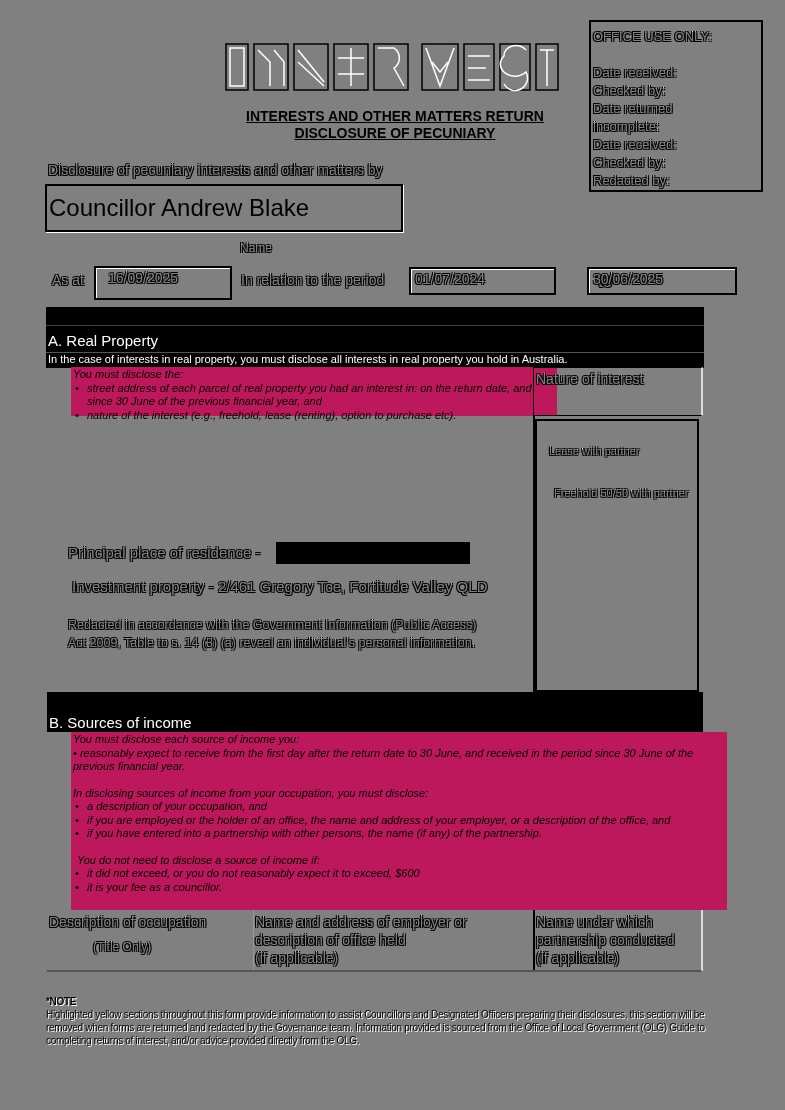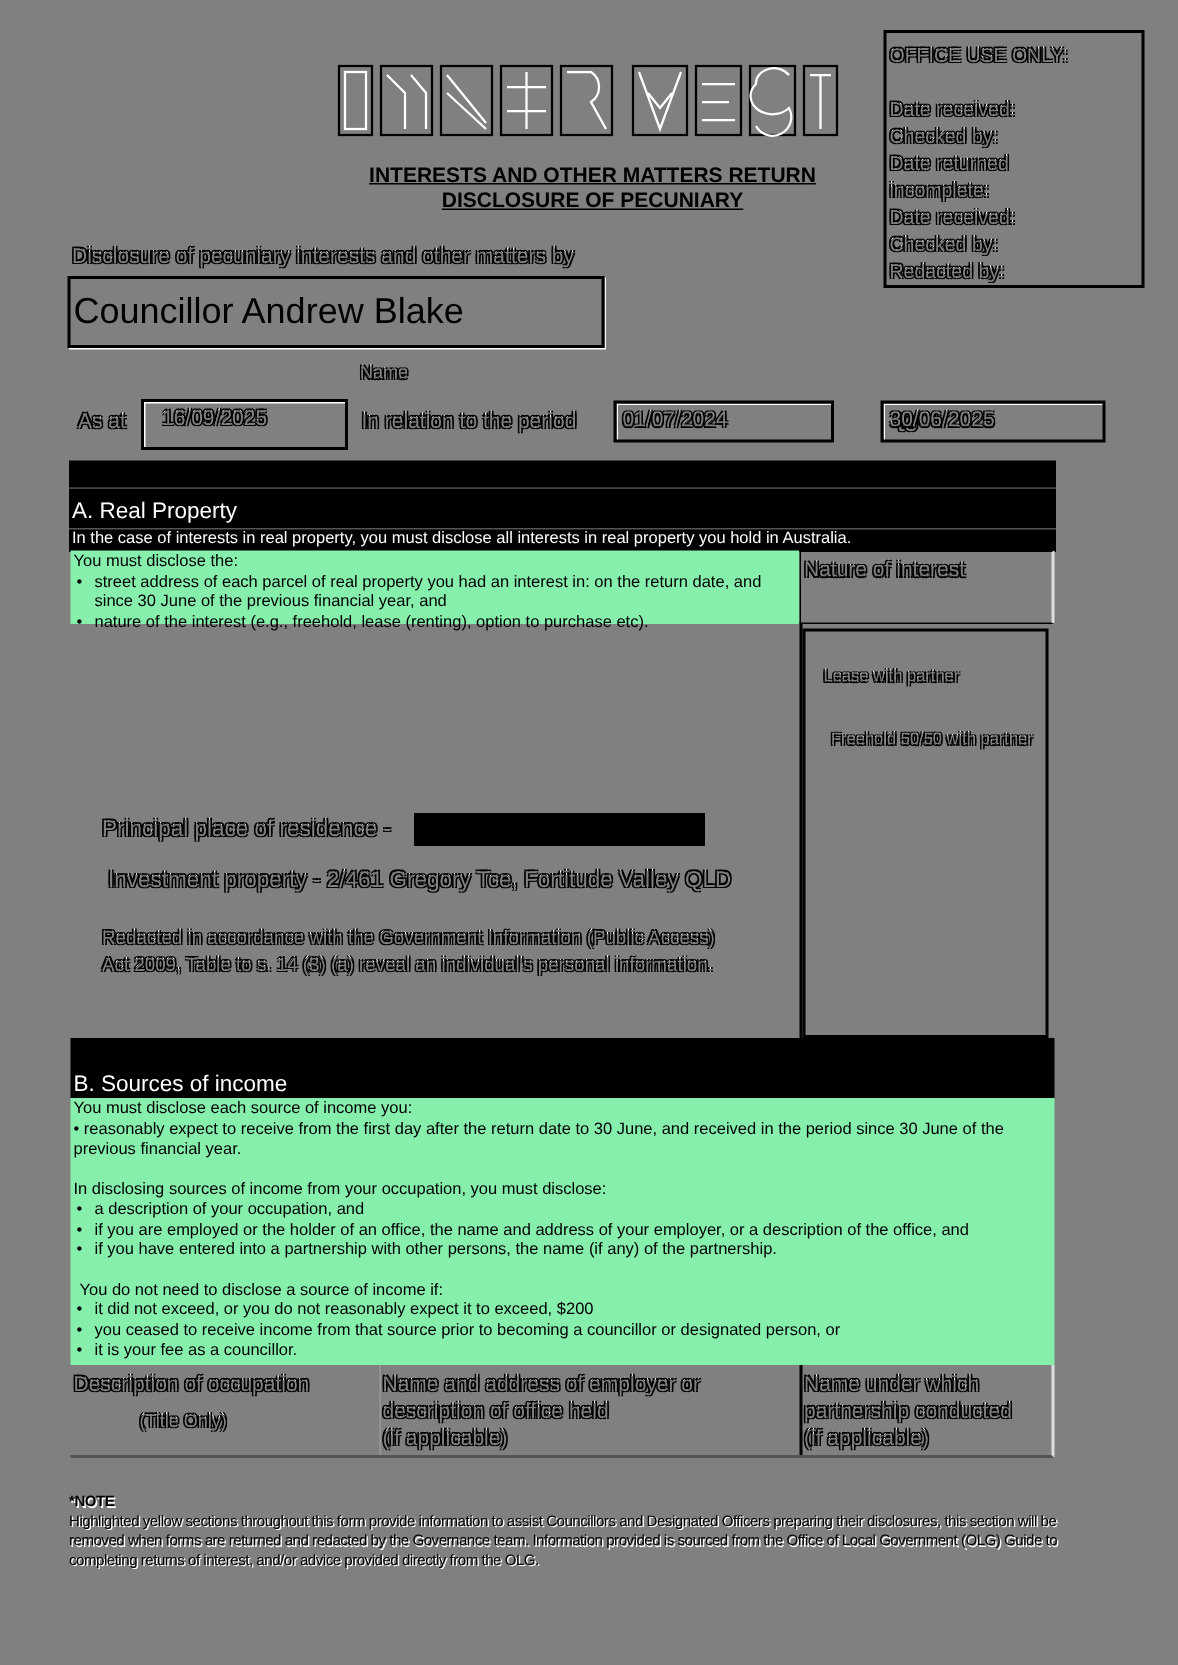--- a/index.html
+++ b/index.html
@@ -37,21 +37,21 @@
   #period-to { left:587px; top:267px; width:150px; height:28px; }
 
   
   #secA { left:46px; top:307px; width:658px; height:385px; }
   .black-bar { background:#000; }
   #secA .bar1 { left:0; top:0; width:658px; height:18px; }
   #secA .bar2 { left:0; top:18px; width:658px; height:27px; border-top:1px solid #444; }
   #secA .bar2 span { position:absolute; left:2px; top:6px; font-size:15px; color:#fff; }
   #secA .bar3 { left:0; top:45px; width:658px; height:15px; border-top:1px solid #555; }
   #secA .bar3 span { position:absolute; left:2px; top:0; font-size:11px; color:#fff; }
-  .yellow { background:#86efac; color:#000; font-size:11px; line-height:13.5px; }
+  .yellow { background:#be185d; color:#000; font-style:italic; font-size:11px; line-height:13.5px;margin-left:24px; }
   #secA .ybox { left:1px; top:60px; width:486px; height:49px; padding:1px 2px; box-sizing:border-box; }
   .ybox ul { margin:0; padding-left:14px; list-style:none; }
   .ybox li { position:relative; }
   .ybox li::before { content:"•"; position:absolute; left:-12px; }
   #secA .nature { left:487px; top:60px; width:170px; height:49px; border:1px solid #000; border-right:2px solid #ddd; box-sizing:border-box; font-size:14px; padding:3px 2px; }
   #secA .content { left:0; top:109px; width:487px; height:276px; }
   #secA .right-col { left:489px; top:112px; width:164px; height:273px; border:2px solid #000; box-sizing:border-box; }
   #secA .divider { left:487px; top:109px; width:2px; height:276px; background:#000; }
   #residence { left:22px; top:128px; font-size:15px; }
   #redact-bar { left:230px; top:126px; width:194px; height:22px; background:#000; }
@@ -172,22 +172,21 @@
     <div class="gap"></div>
     <p>In disclosing sources of income from your occupation, you must disclose:</p>
     <ul>
       <li>a description of your occupation, and</li>
       <li>if you are employed or the holder of an office, the name and address of your employer, or a description of the office, and</li>
       <li>if you have entered into a partnership with other persons, the name (if any) of the partnership.</li>
     </ul>
     <div class="gap"></div>
     <p style="padding-left:4px">You do not need to disclose a source of income if:</p>
     <ul>
-      <li>it did not exceed, or you do not reasonably expect it to exceed, $200</li>
-      <li>you ceased to receive income from that source prior to becoming a councillor or designated person, or</li>
+      <li>it did not exceed, or you do not reasonably expect it to exceed, $600</li>
       <li>it is your fee as a councillor.</li>
     </ul>
   </div>
   <div class="abs cols">
     <div id="colB-line"></div>
     <div id="colC-line"></div>
     <div id="colA" class="col outline-text">Description of occupation</div>
     <div id="colA-sub" class="outline-text">(Title Only)</div>
     <div id="colB" class="col outline-text">
       <div>Name and address of employer or</div>

